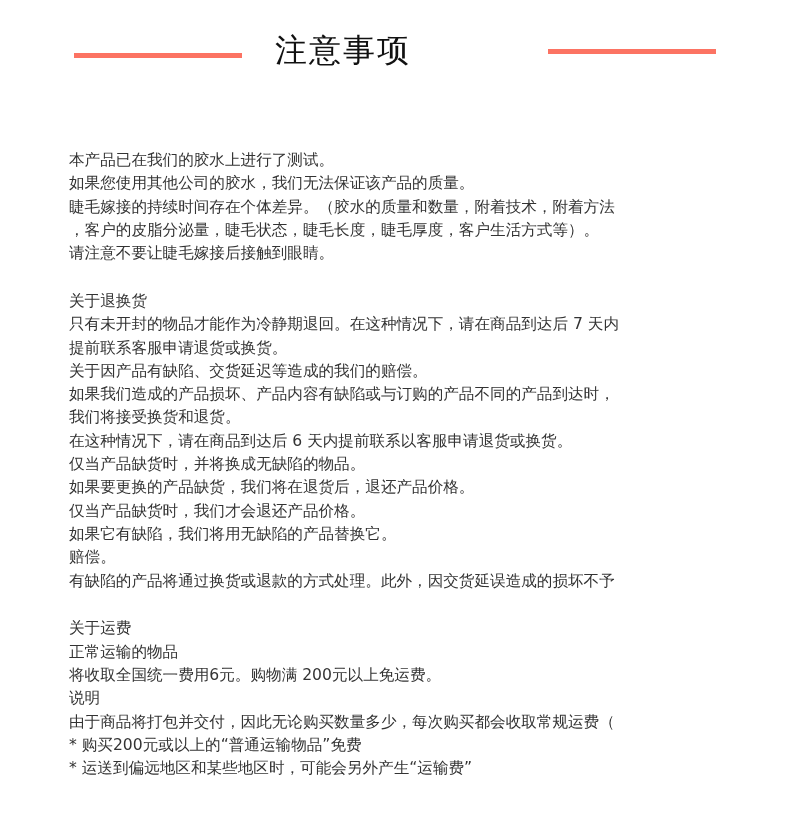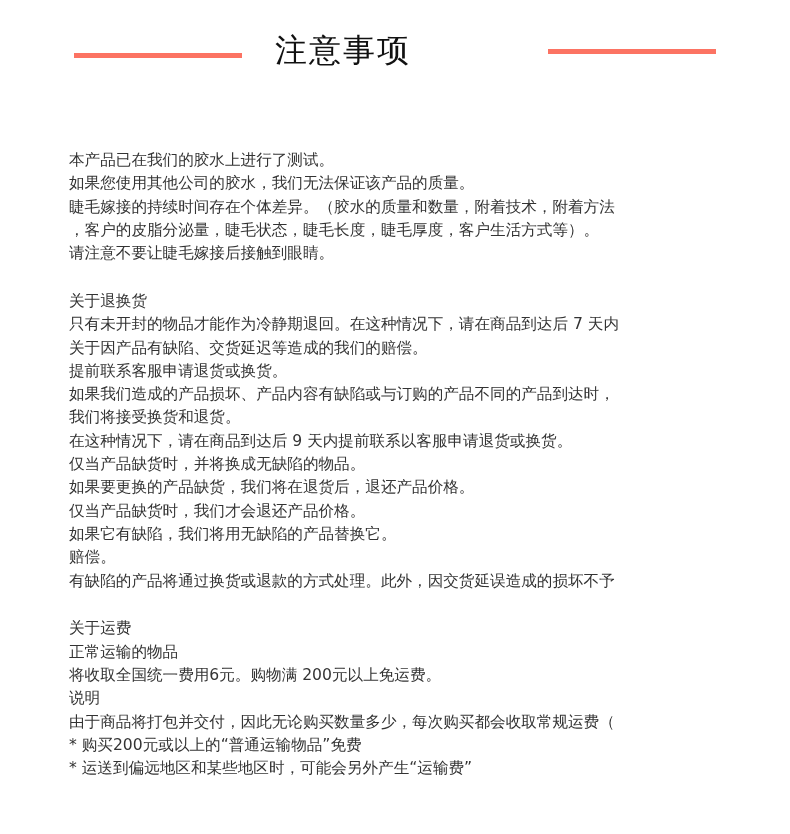--- a/index.html
+++ b/index.html
@@ -25,25 +25,25 @@
     <div class="line">本产品已在我们的胶水上进行了测试。</div>
     <div class="line">如果您使用其他公司的胶水，我们无法保证该产品的质量。</div>
     <div class="line">睫毛嫁接的持续时间存在个体差异。（胶水的质量和数量，附着技术，附着方法</div>
     <div class="line">，客户的皮脂分泌量，睫毛状态，睫毛长度，睫毛厚度，客户生活方式等）。</div>
     <div class="line">请注意不要让睫毛嫁接后接触到眼睛。</div>
   </div>
   <div class="blank"></div>
   <div>
     <div class="line">关于退换货</div>
     <div class="line">只有未开封的物品才能作为冷静期退回。在这种情况下，请在商品到达后 7 天内</div>
+    <div class="line">提前联系客服申请退货或换货。</div>
     <div class="line">关于因产品有缺陷、交货延迟等造成的我们的赔偿。</div>
-    <div class="line">提前联系客服申请退货或换货。</div>
     <div class="line">如果我们造成的产品损坏、产品内容有缺陷或与订购的产品不同的产品到达时，</div>
     <div class="line">我们将接受换货和退货。</div>
-    <div class="line">在这种情况下，请在商品到达后 9 天内提前联系以客服申请退货或换货。</div>
+    <div class="line">在这种情况下，请在商品到达后 6 天内提前联系以客服申请退货或换货。</div>
     <div class="line">仅当产品缺货时，并将换成无缺陷的物品。</div>
     <div class="line">如果要更换的产品缺货，我们将在退货后，退还产品价格。</div>
     <div class="line">仅当产品缺货时，我们才会退还产品价格。</div>
     <div class="line">如果它有缺陷，我们将用无缺陷的产品替换它。</div>
     <div class="line">赔偿。</div>
     <div class="line">有缺陷的产品将通过换货或退款的方式处理。此外，因交货延误造成的损坏不予</div>
   </div>
   <div class="blank"></div>
   <div>
     <div class="line">关于运费</div>

